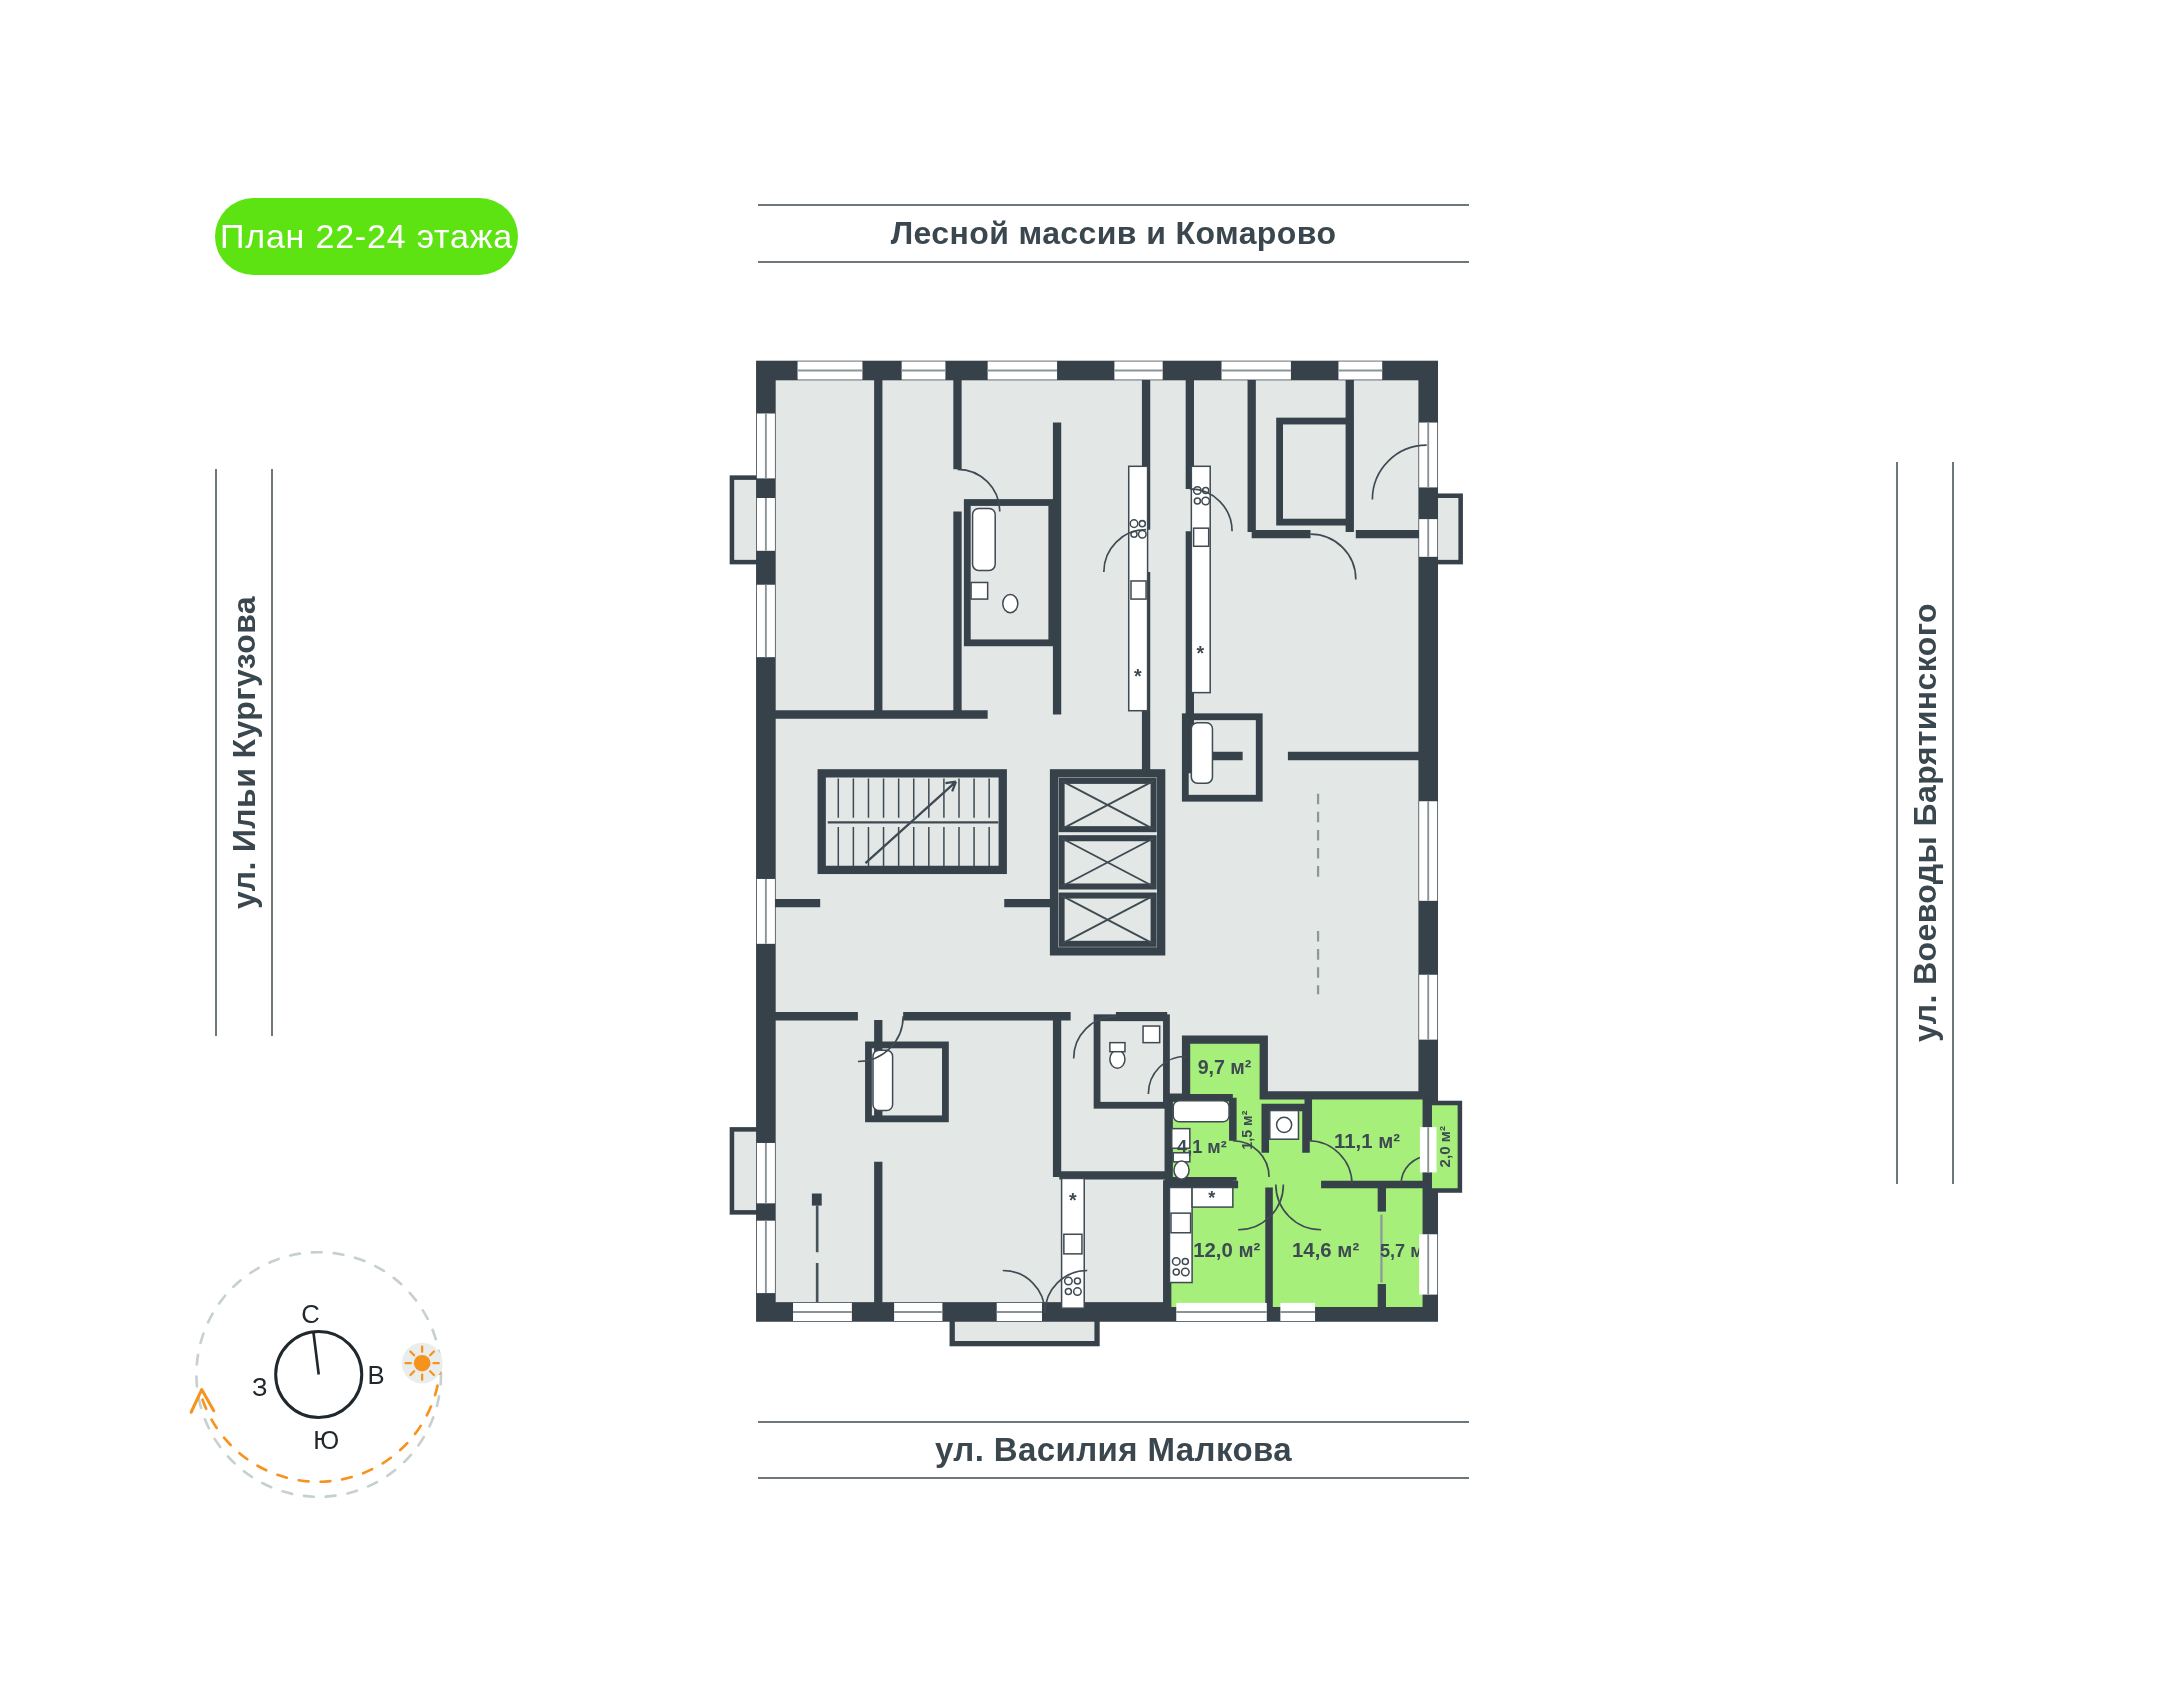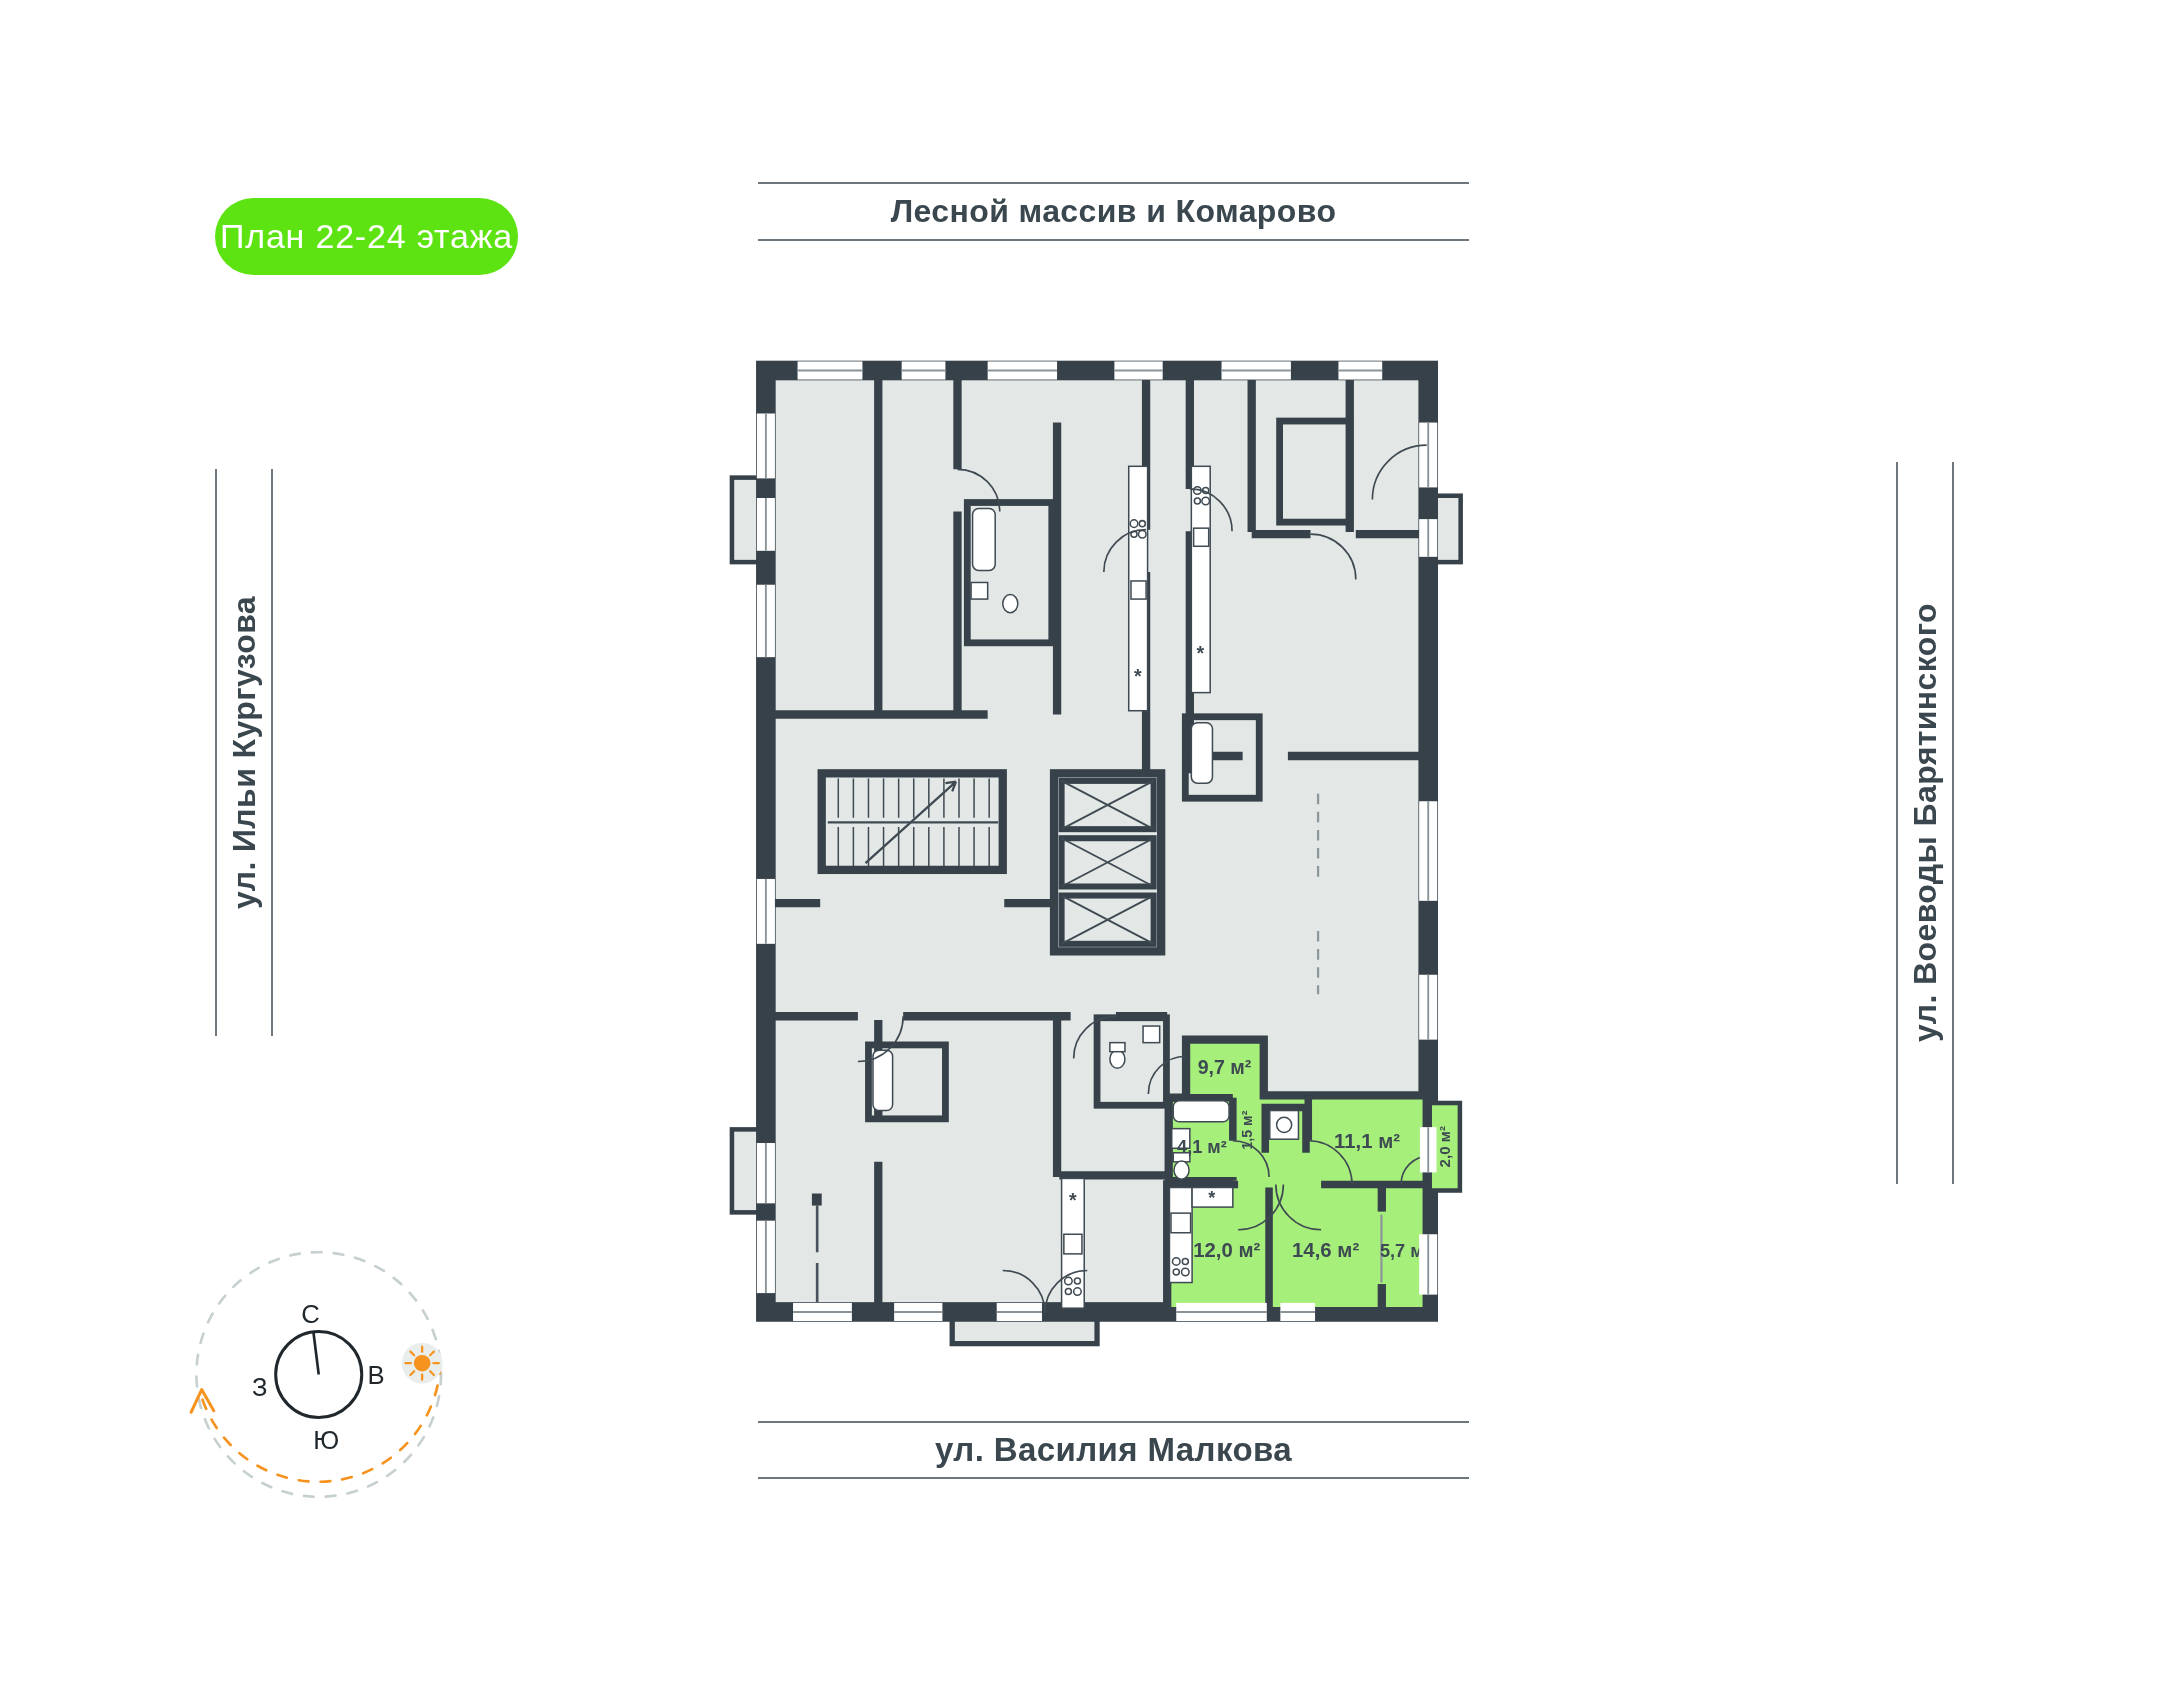--- a/index.html
+++ b/index.html
@@ -8,21 +8,21 @@
 
   
   .badge{position:absolute;left:215px;top:198px;width:303px;height:77px;border-radius:39px;
          background:#5ee312;color:#ffffff;display:flex;align-items:center;justify-content:center;
          font-size:34px;font-weight:500;letter-spacing:0.8px;white-space:nowrap;}
 
   
   .street-h{position:absolute;border-top:2.3px solid #6e787c;border-bottom:2.3px solid #6e787c;
             display:flex;align-items:center;justify-content:center;color:#3b474f;
             font-weight:600;letter-spacing:0.4px;white-space:nowrap;}
-  .street-top{left:758px;top:182px;width:711px;height:55px;font-size:32px;}
+  .street-top{left:758px;top:204px;width:711px;height:55px;font-size:32px;}
   .street-bottom{left:758px;top:1421px;width:711px;height:54px;font-size:33px;justify-content:center;}
   .street-v{position:absolute;border-left:2.3px solid #6e787c;border-right:2.3px solid #6e787c;
             display:flex;align-items:center;justify-content:center;color:#3b474f;}
   .street-left{left:215px;top:469px;width:54px;height:567px;}
   .street-right{left:1896px;top:462px;width:54px;height:722px;}
   .street-v span{writing-mode:vertical-rl;transform:rotate(180deg);font-size:32px;font-weight:600;
                  letter-spacing:0.4px;white-space:nowrap;}
 
   svg text{font-family:"Liberation Sans", sans-serif;}
   .area-label{fill:#3d4a52;font-weight:700;}

